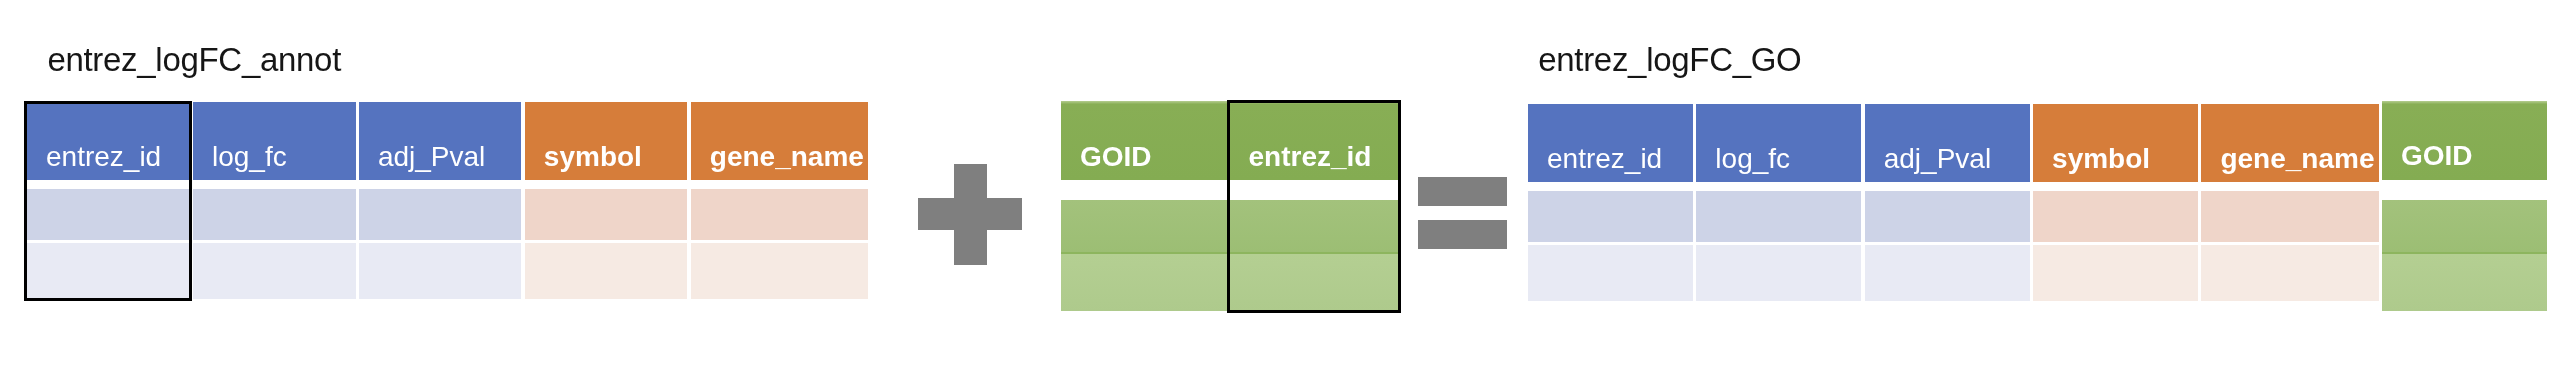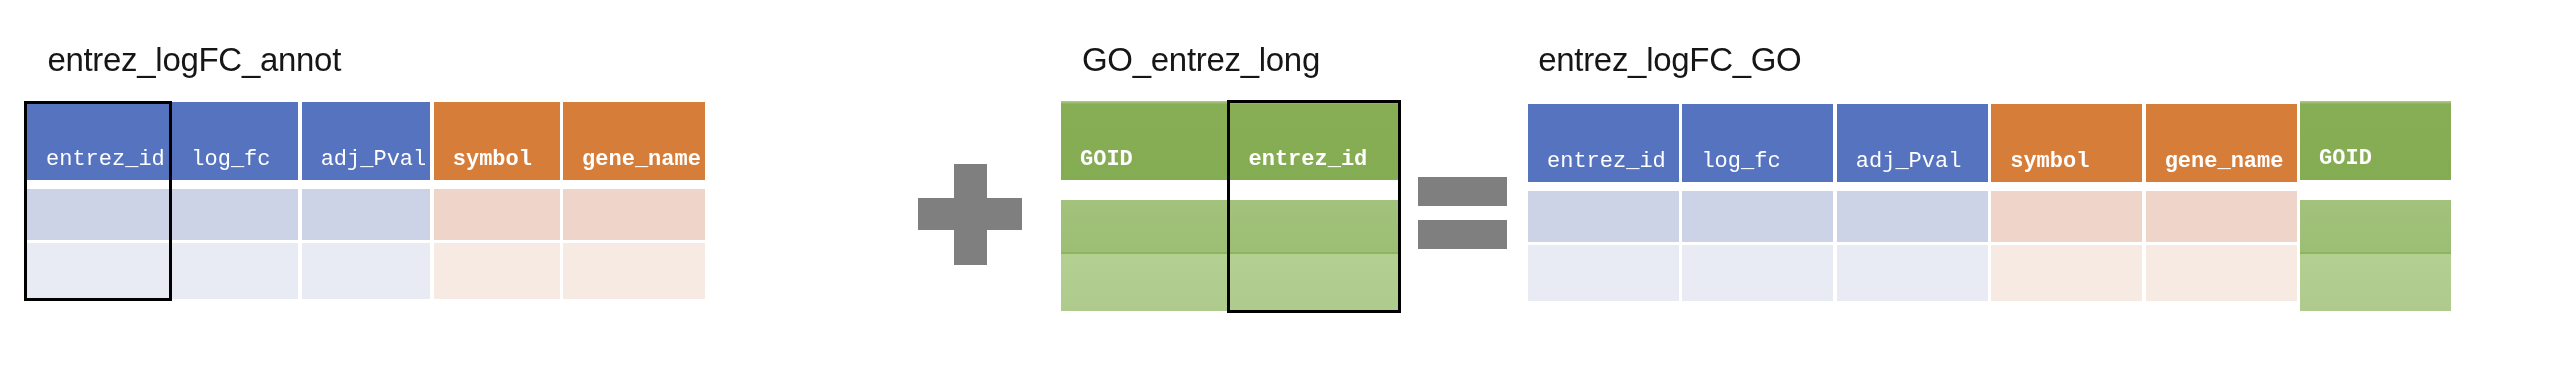--- a/index.html
+++ b/index.html
@@ -7,23 +7,23 @@
   body {
     width: 2576px; height: 388px;
     position: relative;
     overflow: hidden;
     font-family: "Liberation Sans", sans-serif;
   }
   .canvas { position: absolute; inset: 0; }
 
   
   .table-block { position: absolute; }
-  .tb-0 { left: 27px;   top: 102px; width: 678px; }
+  .tb-0 { left: 27px;   top: 102px; width: 841px; }
   .tb-1 { left: 1061px; top: 101px; width: 337px;  }
-  .tb-2 { left: 1528px; top: 104px; width: 923px; }
+  .tb-2 { left: 1528px; top: 104px; width: 1019px; }
 
   .table-title {
     position: absolute;
     font-size: 33px;
     font-weight: 400;
     letter-spacing: -0.3px;
     color: var(--title-text, #161616);
     white-space: nowrap;
     line-height: 1.1;
   }
@@ -39,25 +39,24 @@
   .col { position: relative; flex: 1 1 0; display: flex; flex-direction: column; }
 
   .cell { width: 100%; }
   .cell.header {
     height: 78px;
     margin-bottom: 8.9px;
     display: flex;
     align-items: flex-end;
     padding: 0 4.1px 9.5px 19px;
     color: var(--header-text, #fff);
-    font-size: 22px;
+    font-size: 28px;
     line-height: 1;
     white-space: nowrap;
     overflow: hidden;
-    font-family: Liberation Mono, monospace;
   }
   .cell.header.bold { font-weight: 700; }
   .cell.row1 { height: 51px; margin-bottom: 3.4px; }
   .cell.row2 { height: 56px; }
 
   
   .scheme-blue .header { background: var(--blue-header, #5573BF); }
   .scheme-blue .row1   { background: var(--blue-row1, #CDD3E7); }
   .scheme-blue .row2   { background: var(--blue-row2, #E8EAF4); }
 
@@ -142,21 +141,20 @@
         </div>
       </div>
   </section>
 
   <div class="op op-plus">
     <div class="bar bar-v"></div>
     <div class="bar bar-h"></div>
   </div>
 
   <section class="table-block tb-1" id="table-1">
-    <h2 class="table-title">GO_entrez_long</h2>
     <div class="columns">
         <div class="col scheme-green">
           <div class="cell header bold">GOID</div>
           <div class="cell row1"></div>
           <div class="cell row2"></div>
         </div>
         <div class="col scheme-green highlighted">
           <div class="cell header bold">entrez_id</div>
           <div class="cell row1"></div>
           <div class="cell row2"></div>

